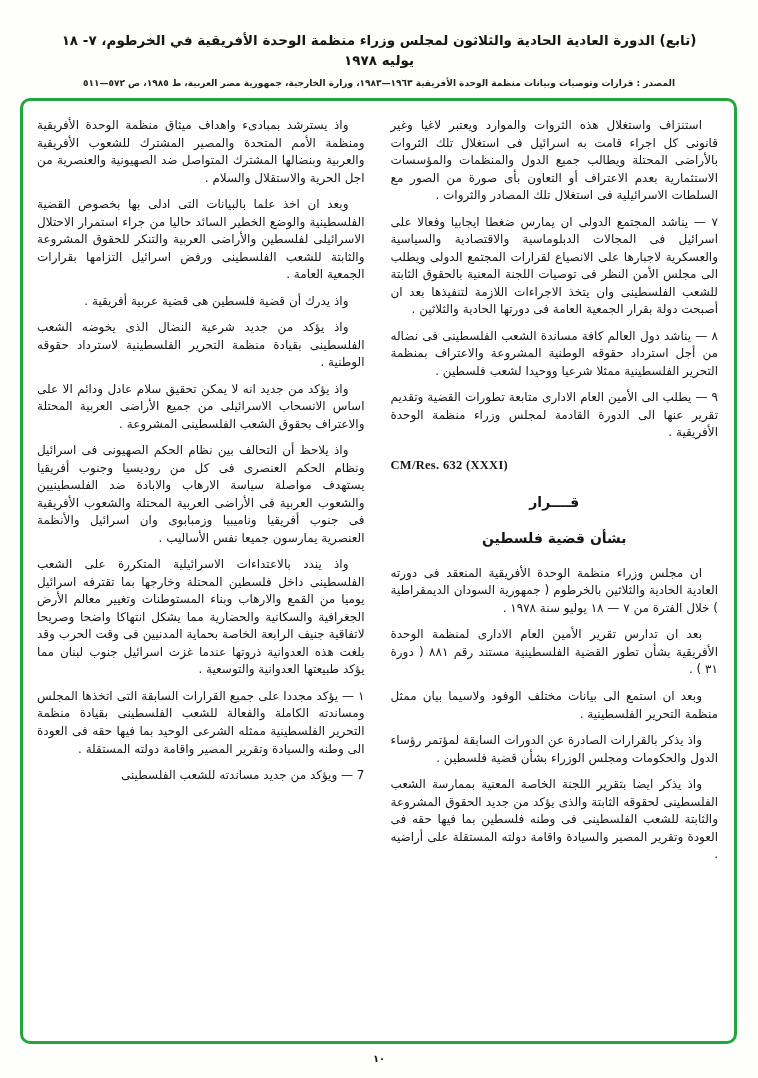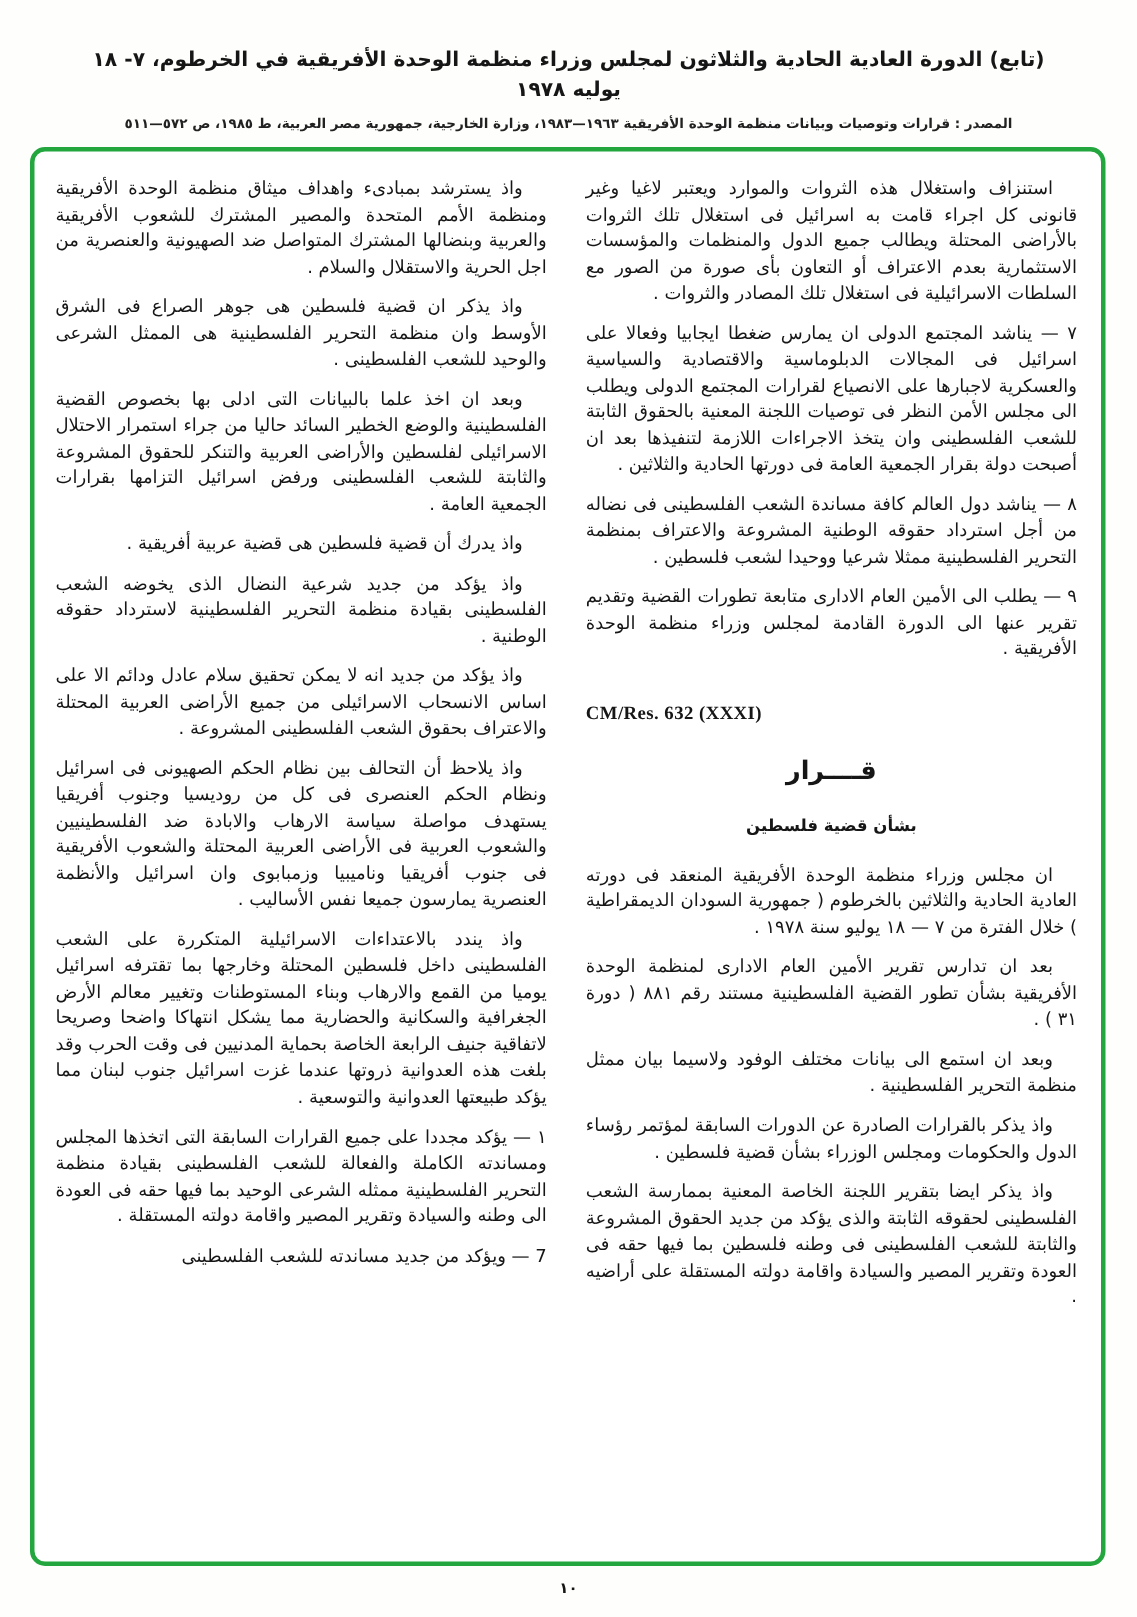--- a/index.html
+++ b/index.html
@@ -60,37 +60,37 @@
     margin: 0 0 9px 0;
   }
   .para.body { text-indent: 16px; }
   .para.numbered { text-indent: 0; }
   .para.latin {
     direction: ltr;
     text-align: left;
     text-align-last: left;
     font-weight: bold;
     font-size: 12.5px;
-    margin-top: 24px;
+    margin-top: 14px;
     margin-bottom: 18px;
     font-family: "Liberation Serif", "DejaVu Serif", serif;
     letter-spacing: 0.3px;
   }
   .para.heading-main {
     text-align: center;
     text-align-last: center;
     font-weight: bold;
-    font-size: 17px;
+    font-size: 14px;
     margin: 10px 0 16px 0;
     text-indent: 0;
   }
   .para.heading-sub {
     text-align-last: center;
     font-weight: bold;
-    font-size: 11px;
+    font-size: 14px;
     margin: 12px 0 16px 0;
     text-indent: 0;
   }
   .page-footer {
     position: absolute;
     left: 0;
     right: 0;
     bottom: 12px;
     text-align: center;
   }
@@ -118,21 +118,20 @@
         <p class="para heading-main">قــــرار</p>
         <p class="para heading-sub">بشأن قضية فلسطين</p>
         <p class="para body">ان مجلس وزراء منظمة الوحدة الأفريقية المنعقد فى دورته العادية الحادية والثلاثين بالخرطوم ( جمهورية السودان الديمقراطية ) خلال الفترة من ٧ — ١٨ يوليو سنة ١٩٧٨ .</p>
         <p class="para body">بعد ان تدارس تقرير الأمين العام الادارى لمنظمة الوحدة الأفريقية بشأن تطور القضية الفلسطينية مستند رقم ٨٨١ ( دورة ٣١ ) .</p>
         <p class="para body">وبعد ان استمع الى بيانات مختلف الوفود ولاسيما بيان ممثل منظمة التحرير الفلسطينية .</p>
         <p class="para body">واذ يذكر بالقرارات الصادرة عن الدورات السابقة لمؤتمر رؤساء الدول والحكومات ومجلس الوزراء بشأن قضية فلسطين .</p>
         <p class="para body">واذ يذكر ايضا بتقرير اللجنة الخاصة المعنية بممارسة الشعب الفلسطينى لحقوقه الثابتة والذى يؤكد من جديد الحقوق المشروعة والثابتة للشعب الفلسطينى فى وطنه فلسطين بما فيها حقه فى العودة وتقرير المصير والسيادة واقامة دولته المستقلة على أراضيه .</p>
       </div>
     <div class="column">
         <p class="para body">واذ يسترشد بمبادىء واهداف ميثاق منظمة الوحدة الأفريقية ومنظمة الأمم المتحدة والمصير المشترك للشعوب الأفريقية والعربية وبنضالها المشترك المتواصل ضد الصهيونية والعنصرية من اجل الحرية والاستقلال والسلام .</p>
-        <p class="para body">واذ يذكر ان قضية فلسطين هى جوهر الصراع فى الشرق الأوسط وان منظمة التحرير الفلسطينية هى الممثل الشرعى والوحيد للشعب الفلسطينى .</p>
         <p class="para body">وبعد ان اخذ علما بالبيانات التى ادلى بها بخصوص القضية الفلسطينية والوضع الخطير السائد حاليا من جراء استمرار الاحتلال الاسرائيلى لفلسطين والأراضى العربية والتنكر للحقوق المشروعة والثابتة للشعب الفلسطينى ورفض اسرائيل التزامها بقرارات الجمعية العامة .</p>
         <p class="para body">واذ يدرك أن قضية فلسطين هى قضية عربية أفريقية .</p>
         <p class="para body">واذ يؤكد من جديد شرعية النضال الذى يخوضه الشعب الفلسطينى بقيادة منظمة التحرير الفلسطينية لاسترداد حقوقه الوطنية .</p>
         <p class="para body">واذ يؤكد من جديد انه لا يمكن تحقيق سلام عادل ودائم الا على اساس الانسحاب الاسرائيلى من جميع الأراضى العربية المحتلة والاعتراف بحقوق الشعب الفلسطينى المشروعة .</p>
         <p class="para body">واذ يلاحظ أن التحالف بين نظام الحكم الصهيونى فى اسرائيل ونظام الحكم العنصرى فى كل من روديسيا وجنوب أفريقيا يستهدف مواصلة سياسة الارهاب والابادة ضد الفلسطينيين والشعوب العربية فى الأراضى العربية المحتلة والشعوب الأفريقية فى جنوب أفريقيا وناميبيا وزمبابوى وان اسرائيل والأنظمة العنصرية يمارسون جميعا نفس الأساليب .</p>
         <p class="para body">واذ يندد بالاعتداءات الاسرائيلية المتكررة على الشعب الفلسطينى داخل فلسطين المحتلة وخارجها بما تقترفه اسرائيل يوميا من القمع والارهاب وبناء المستوطنات وتغيير معالم الأرض الجغرافية والسكانية والحضارية مما يشكل انتهاكا واضحا وصريحا لاتفاقية جنيف الرابعة الخاصة بحماية المدنيين فى وقت الحرب وقد بلغت هذه العدوانية ذروتها عندما غزت اسرائيل جنوب لبنان مما يؤكد طبيعتها العدوانية والتوسعية .</p>
         <p class="para numbered">١ — يؤكد مجددا على جميع القرارات السابقة التى اتخذها المجلس ومساندته الكاملة والفعالة للشعب الفلسطينى بقيادة منظمة التحرير الفلسطينية ممثله الشرعى الوحيد بما فيها حقه فى العودة الى وطنه والسيادة وتقرير المصير واقامة دولته المستقلة .</p>
         <p class="para numbered">7 — ويؤكد من جديد مساندته للشعب الفلسطينى</p>
       </div>
   </div>

